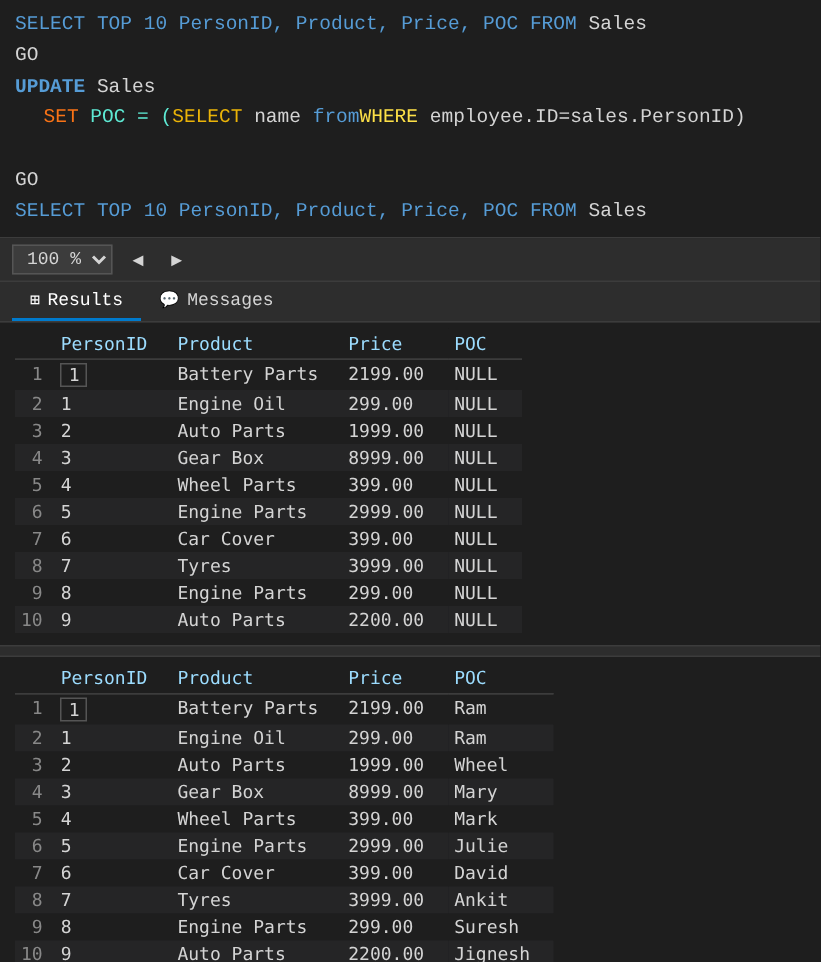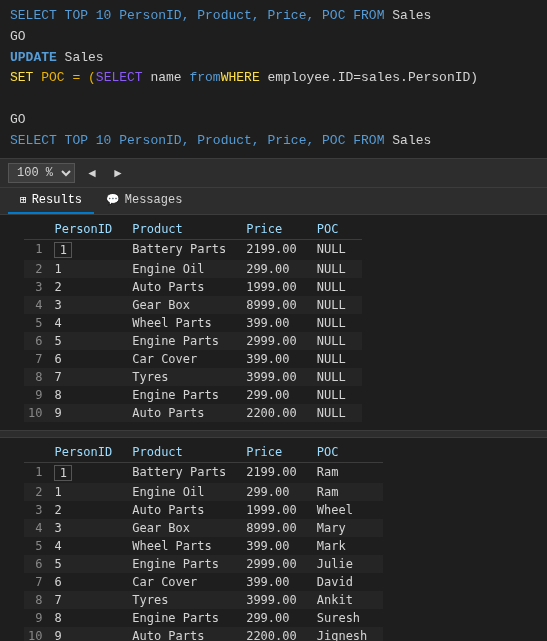--- a/index.html
+++ b/index.html
@@ -34,20 +34,21 @@
       align-items: center;
       gap: 8px;
     }
     .zoom-select {
       background: #3c3c3c;
       color: #d4d4d4;
       border: 1px solid #555;
       padding: 1px 4px;
       font-size: 12px;
       font-family: inherit;
+      text-align: right;
     }
     .toolbar-btn {
       background: none;
       border: none;
       color: #d4d4d4;
       cursor: pointer;
       font-size: 12px;
       padding: 1px 3px;
     }
 
@@ -76,21 +77,21 @@
     .tab.active {
       border-bottom: 2px solid #007acc;
       color: #ffffff;
     }
     .tab-icon {
       font-size: 11px;
     }
 
     
     .data-table-wrapper {
-      padding: 4px 8px 8px 24px;
+      padding: 4px 8px 8px 10px;
       overflow-x: auto;
     }
     .data-table {
       border-collapse: collapse;
       font-size: 12px;
       font-family: 'Consolas', monospace;
     }
     .data-table th {
       color: #9cdcfe;
       text-align: left;
@@ -141,21 +142,21 @@
   <div class="code-line">
     <span style="color:#569cd6;">SELECT TOP 10 PersonID, Product, Price, POC </span><span style="color:#569cd6;">FROM</span><span style="color:#d4d4d4;"> Sales</span>
   </div>
   <div class="code-line">
     <span style="color:#d4d4d4;">GO</span>
   </div>
   <div class="code-line">
     <span style="color:#569cd6;font-weight:bold;">UPDATE</span><span style="color:#d4d4d4;"> Sales</span>
   </div>
   <div class="code-line">
-    <span style="color:#fde047;">SET</span><span style="color:#eab308;"> POC = (</span><span style="color:#8b5cf6;">SELECT</span><span style="color:#d4d4d4;"> name </span><span style="color:#569cd6;">from</span><span style="color:#fde047;">WHERE</span><span style="color:#d4d4d4;"> employee.ID=sales.PersonID)</span>
+    <span style="color:#f97316;margin-left:19px;">SET</span><span style="color:#5eead4;"> POC = (</span><span style="color:#eab308;">SELECT</span><span style="color:#d4d4d4;"> name </span><span style="color:#569cd6;">from</span><span style="color:#fde047;">WHERE</span><span style="color:#d4d4d4;"> employee.ID=sales.PersonID)</span>
   </div>
   <div class="code-line">
     <span>&nbsp;</span>
   </div>
   <div class="code-line">
     <span style="color:#d4d4d4;">GO</span>
   </div>
   <div class="code-line">
     <span style="color:#569cd6;">SELECT TOP 10 PersonID, Product, Price, POC </span><span style="color:#569cd6;">FROM</span><span style="color:#d4d4d4;"> Sales</span>
   </div>

